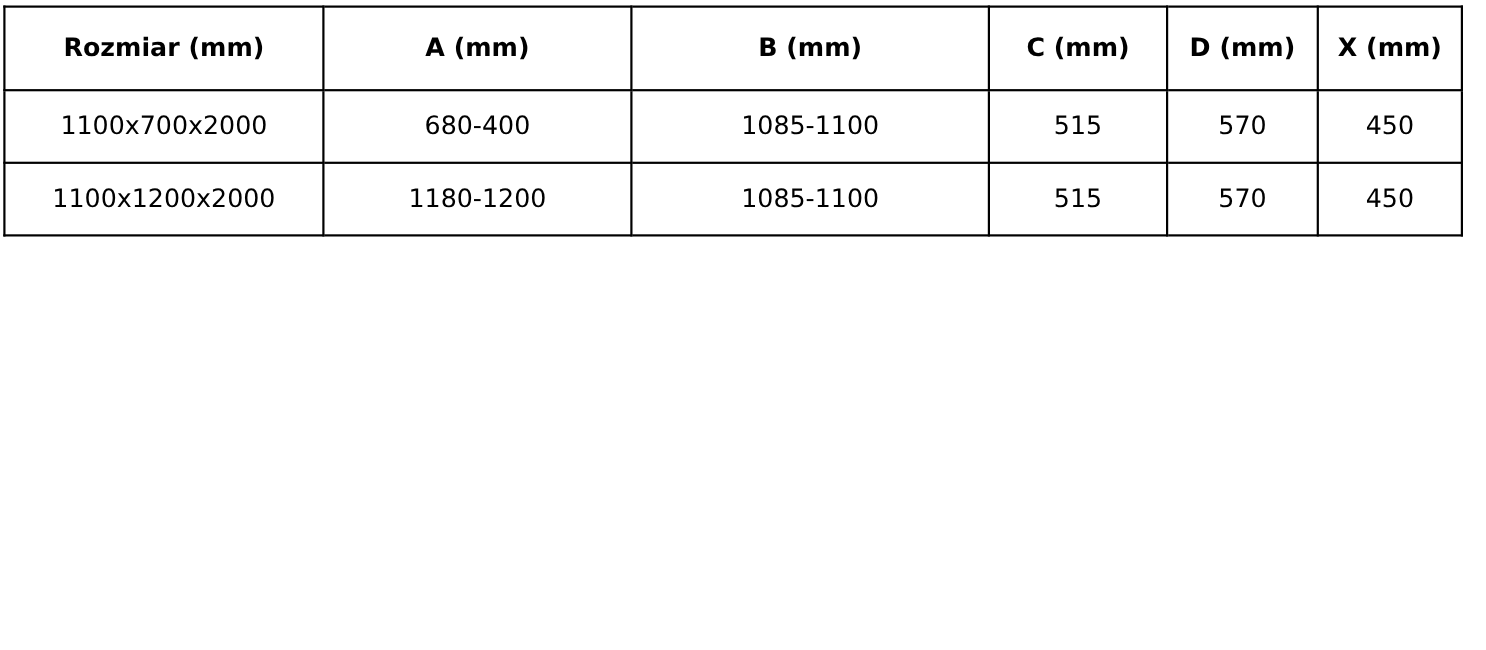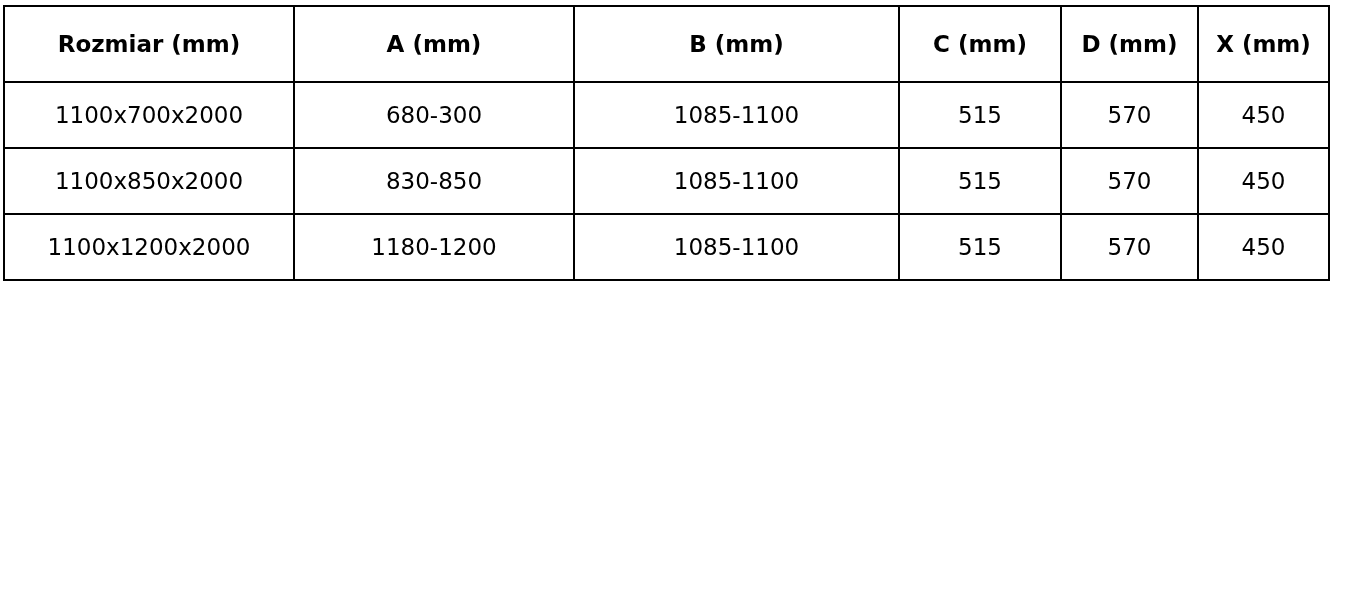--- a/index.html
+++ b/index.html
@@ -78,29 +78,21 @@
         <th>A (mm)</th>
         <th>B (mm)</th>
         <th>C (mm)</th>
         <th>D (mm)</th>
         <th>X (mm)</th>
       </tr>
     </thead>
     <tbody>
       <tr>
         <td>1100x700x2000</td>
-        <td>680-300</td>
-        <td>1085-1100</td>
-        <td>515</td>
-        <td>570</td>
-        <td>450</td>
-      </tr>
-      <tr>
-        <td>1100x850x2000</td>
-        <td>830-850</td>
+        <td>680-400</td>
         <td>1085-1100</td>
         <td>515</td>
         <td>570</td>
         <td>450</td>
       </tr>
       <tr>
         <td>1100x1200x2000</td>
         <td>1180-1200</td>
         <td>1085-1100</td>
         <td>515</td>

